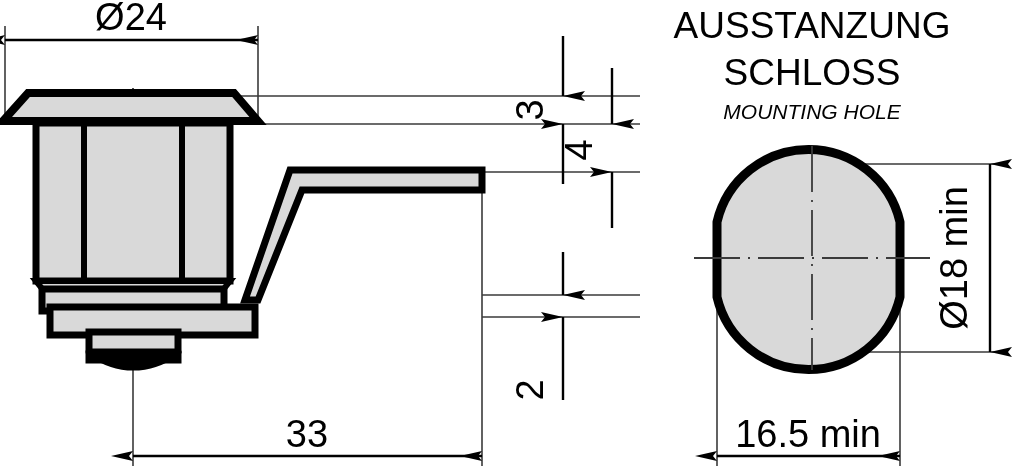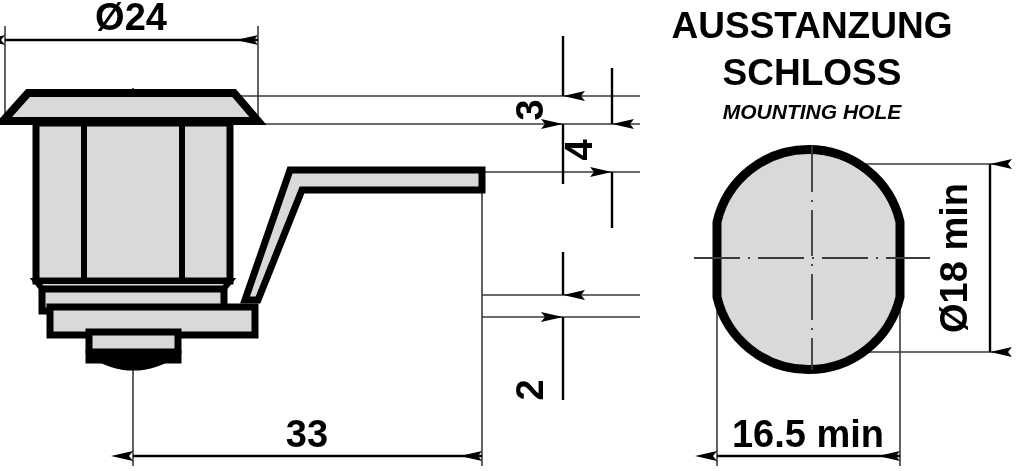--- a/index.html
+++ b/index.html
@@ -9,21 +9,20 @@
   }
   body {
     font-family: "Liberation Sans", sans-serif;
   }
   #sheet {
     position: relative;
     width: 1024px;
     height: 471px;
     background: #86efac;
     overflow: hidden;
-    font-weight: bold;
   }
   #sheet svg {
     display: block;
   }
   .dimtext {
     font-family: "Liberation Sans", sans-serif;
     font-size: 38px;
     fill: #000000;
   }
   .titletext {

